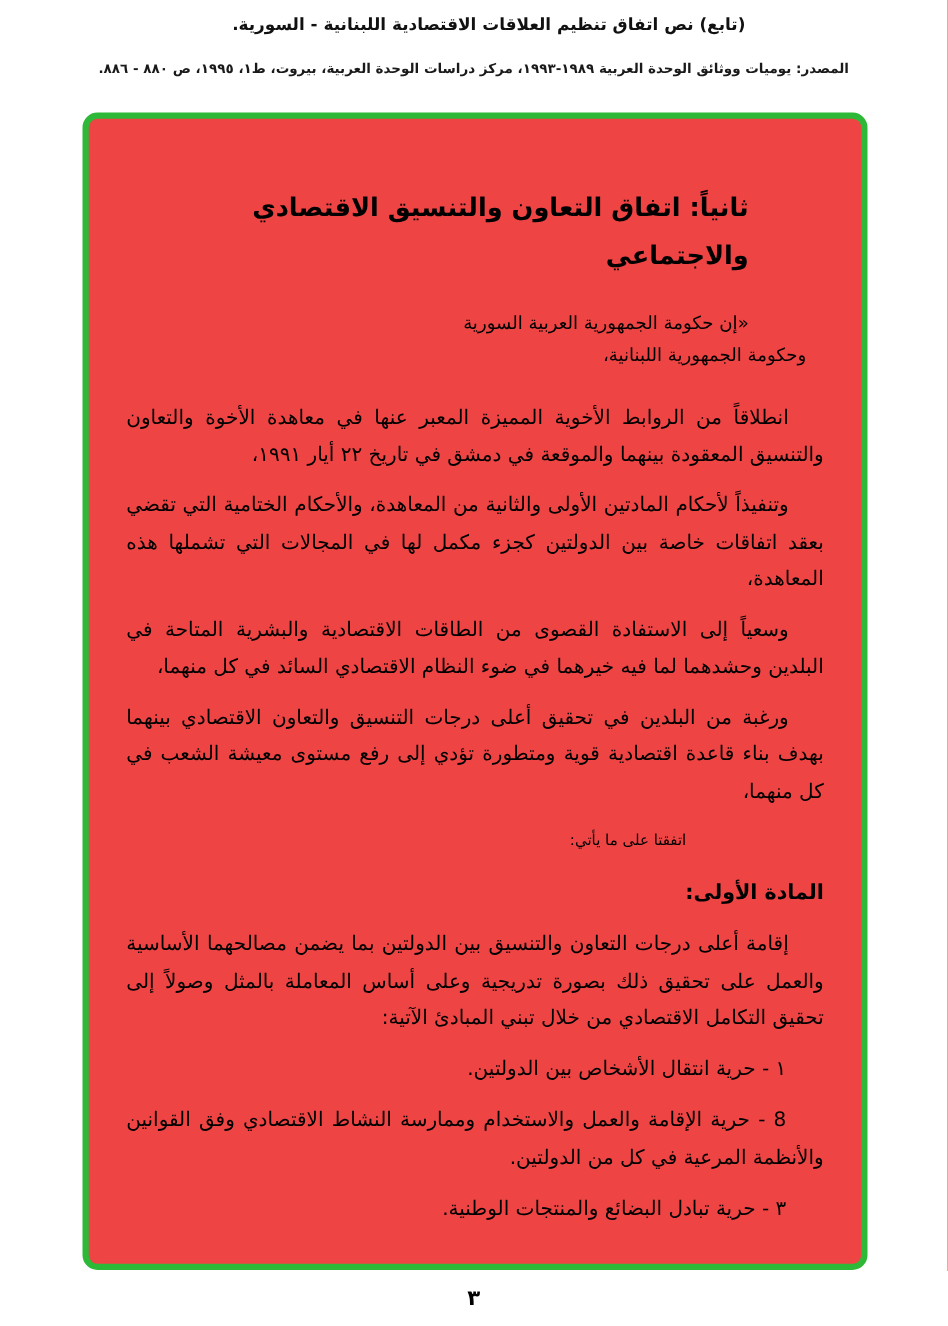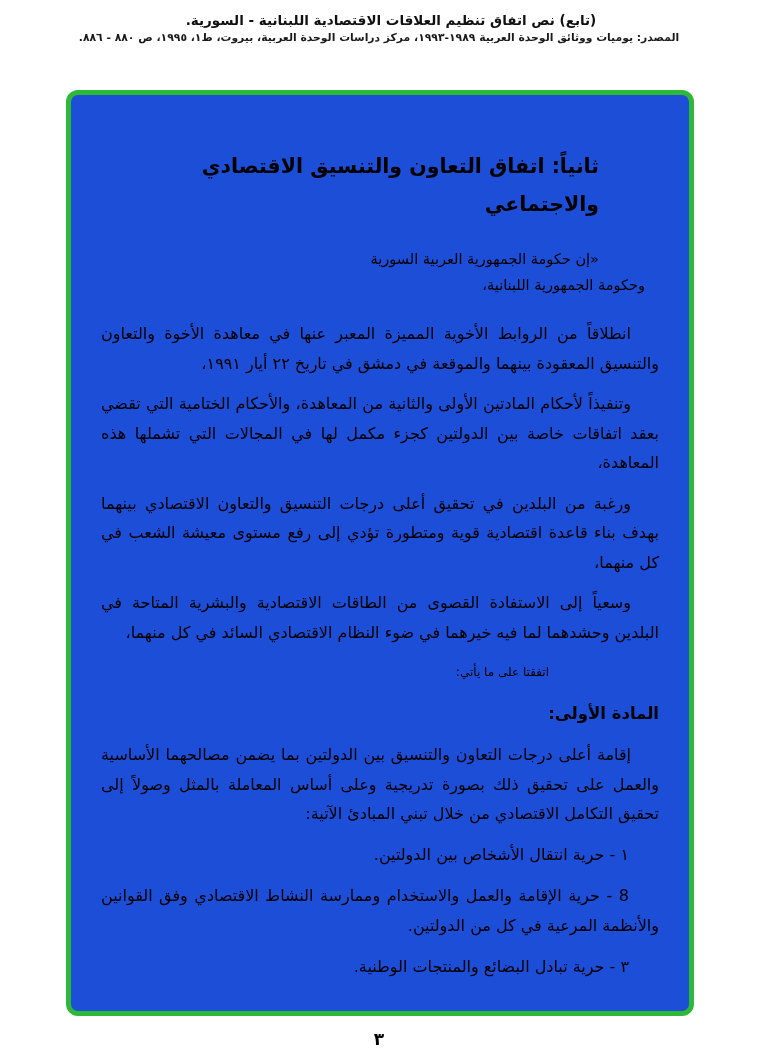--- a/index.html
+++ b/index.html
@@ -26,38 +26,38 @@
     width: 758px;
     text-align: center;
   }
   .header-line1 {
     font-size: 13.5px;
     font-weight: bold;
     letter-spacing: 0.2px;
     padding-left: 24px;
   }
   .header-line2 {
-    margin-top: 3px;
+    margin-top: 20px;
     font-size: 10.8px;
     font-weight: bold;
     color: #1a1a1a;
   }
 
   
   .doc-frame {
     position: absolute;
     top: 90px;
     left: 66px;
     width: 628px;
     height: 926px;
     box-sizing: border-box;
     border: 5px solid var(--frame-green);
     border-radius: 12px;
     padding: 52px 30px 0 30px;
-    background: #1d4ed8;
+    background: #ef4444;
   }
 
   .doc-title {
     margin: 0 0 24px 0;
     padding-right: 60px;
     font-size: 20.5px;
     font-weight: bold;
     line-height: 38px;
     color: #000;
   }
@@ -135,23 +135,23 @@
   </h1>
 
   <p class="pre pre1">«إن حكومة الجمهورية العربية السورية</p>
 
   <p class="pre pre2">وحكومة الجمهورية اللبنانية،</p>
 
   <p class="para">انطلاقاً من الروابط الأخوية المميزة المعبر عنها في معاهدة الأخوة والتعاون والتنسيق المعقودة بينهما والموقعة في دمشق في تاريخ ٢٢ أيار ١٩٩١،</p>
 
   <p class="para">وتنفيذاً لأحكام المادتين الأولى والثانية من المعاهدة، والأحكام الختامية التي تقضي بعقد اتفاقات خاصة بين الدولتين كجزء مكمل لها في المجالات التي تشملها هذه المعاهدة،</p>
 
+  <p class="para">وسعياً إلى الاستفادة القصوى من الطاقات الاقتصادية والبشرية المتاحة في البلدين وحشدهما لما فيه خيرهما في ضوء النظام الاقتصادي السائد في كل منهما،</p>
+
   <p class="para">ورغبة من البلدين في تحقيق أعلى درجات التنسيق والتعاون الاقتصادي بينهما بهدف بناء قاعدة اقتصادية قوية ومتطورة تؤدي إلى رفع مستوى معيشة الشعب في كل منهما،</p>
-
-  <p class="para">وسعياً إلى الاستفادة القصوى من الطاقات الاقتصادية والبشرية المتاحة في البلدين وحشدهما لما فيه خيرهما في ضوء النظام الاقتصادي السائد في كل منهما،</p>
 
   <p class="agree">اتفقتا على ما يأتي:</p>
 
   <h2 class="article-heading">المادة الأولى:</h2>
 
   <p class="para">إقامة أعلى درجات التعاون والتنسيق بين الدولتين بما يضمن مصالحهما الأساسية والعمل على تحقيق ذلك بصورة تدريجية وعلى أساس المعاملة بالمثل وصولاً إلى تحقيق التكامل الاقتصادي من خلال تبني المبادئ الآتية:</p>
 
   <p class="item">١ - حرية انتقال الأشخاص بين الدولتين.</p>
 
   <p class="item">8 - حرية الإقامة والعمل والاستخدام وممارسة النشاط الاقتصادي وفق القوانين والأنظمة المرعية في كل من الدولتين.</p>

